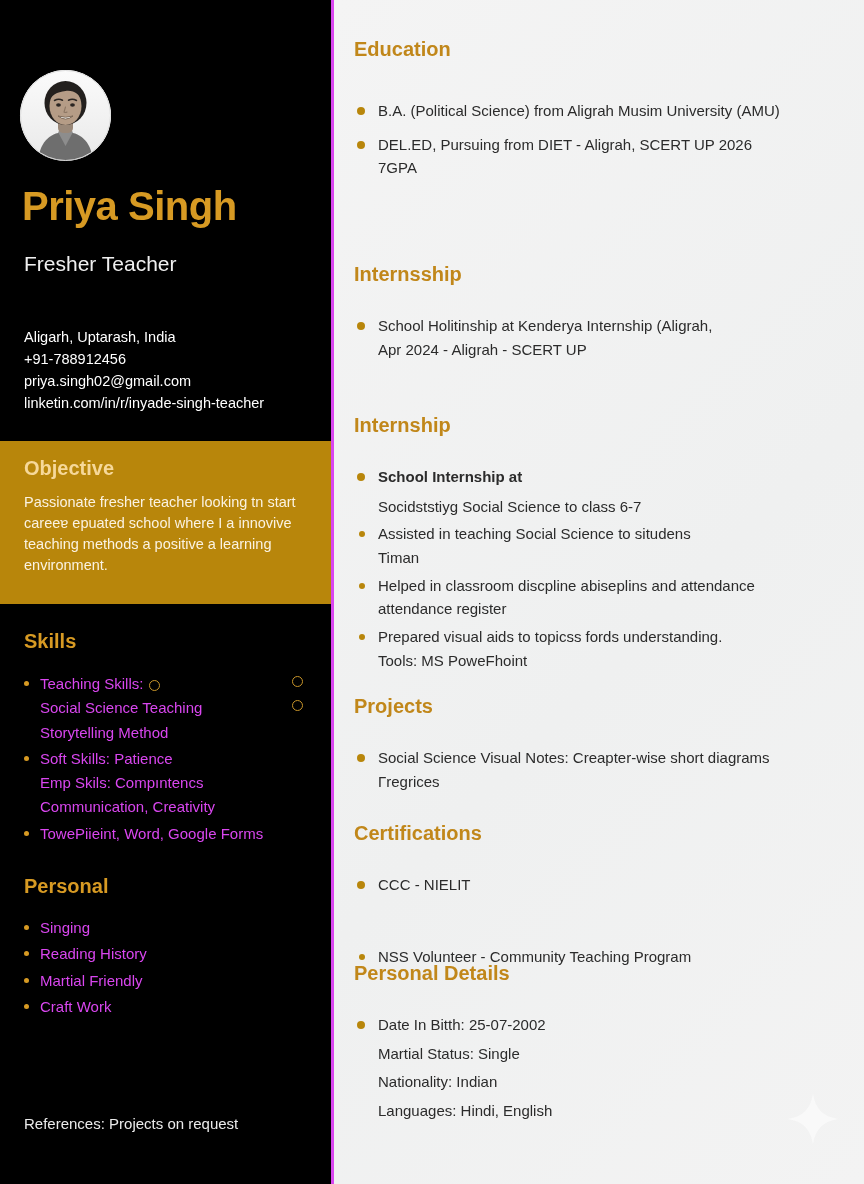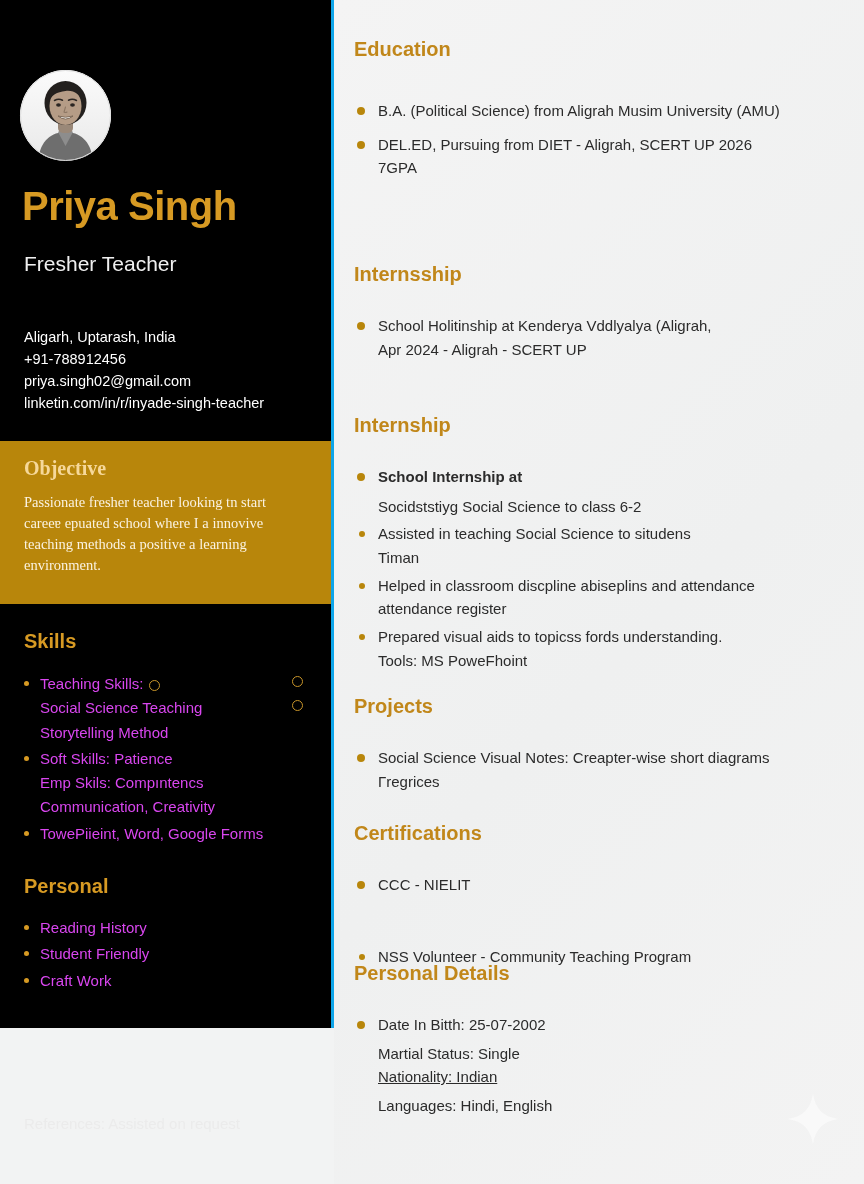--- a/index.html
+++ b/index.html
@@ -14,25 +14,25 @@
     overflow: hidden;
     font-family: "Liberation Sans", sans-serif;
     background: #f2f3f3;
     display: flex;
   }
 
   
   .left-col {
     position: relative;
     width: 334px;
-    height: 1028px;
+    height: 1184px;
     background: #000000;
     flex: 0 0 334px;
     box-sizing: border-box;
-    border-right: 3px solid #0ea5e9;
+    border-right: 3px solid #d946ef;
   }
 
   .photo-wrap {
     position: absolute;
     left: 20px;
     top: 70px;
     width: 91px;
     height: 91px;
     border-radius: 50%;
     overflow: hidden;
@@ -72,21 +72,20 @@
   
   .objective-band {
     position: absolute;
     left: 0;
     top: 441px;
     width: 331px;
     height: 163px;
     background: #b8860b;
     box-sizing: border-box;
     padding: 16px 26px 10px 24px;
-    font-family: Liberation Serif, serif;
   }
   .objective-title {
     font-size: 20px;
     font-weight: bold;
     color: #f6d89a;
     margin: 0 0 12px 0;
   }
   .objective-text {
     font-size: 14.5px;
     color: #fbf3e2;
@@ -292,26 +291,27 @@
       <li>
         <span class="dot"></span>
         <span>TowePiieint, Word, Google Forms</span>
       </li>
     </ul>
     <span class="ring-right" style="left:292px; top:676px;"></span>
     <span class="ring-right" style="left:292px; top:700px;"></span>
 
     <div class="left-section-title" style="top:875px;">Personal</div>
     <ul class="left-list" style="top:916px;">
+      <li><span class="dot"></span><span>Singing</span></li>
       <li><span class="dot"></span><span>Reading History</span></li>
-      <li><span class="dot"></span><span>Student Friendly</span></li>
+      <li><span class="dot"></span><span>Martial Friendly</span></li>
       <li><span class="dot"></span><span>Craft Work</span></li>
     </ul>
 
-    <div class="references">References: Assisted on request</div>
+    <div class="references">References: Projects on request</div>
   </div>
 
   <div class="right-col">
 
     <div class="r-section" style="top:38px;">
       <div class="r-title">Education</div>
       <ul class="r-list" style="margin-top:38px;">
         <li>
           <span class="bdot"></span>
           <span>B.A. (Political Science) from Aligrah Musim University (AMU)</span>
@@ -322,33 +322,33 @@
           <span class="cont">7GPA</span>
         </li>
       </ul>
     </div>
 
     <div class="r-section" style="top:263px;">
       <div class="r-title">Internsship</div>
       <ul class="r-list" style="margin-top:28px;">
         <li>
           <span class="bdot"></span>
-          <span>School Holitinship at Kenderya Vddlyalya (Aligrah,</span>
+          <span>School Holitinship at Kenderya Internship (Aligrah,</span>
           <span class="cont">Apr 2024 - Aligrah - SCERT UP</span>
         </li>
       </ul>
     </div>
 
     <div class="r-section" style="top:414px;">
       <div class="r-title">Internship</div>
       <ul class="r-list" style="margin-top:28px;">
         <li style="margin-bottom:4px;">
           <span class="bdot"></span>
           <strong>School Internship at</strong>
-          <span class="cont" style="margin-top:6px;">Socidststiyg Social Science to class 6-2</span>
+          <span class="cont" style="margin-top:6px;">Socidststiyg Social Science to class 6-7</span>
         </li>
         <li style="margin-bottom:4px;">
           <span class="bdot small"></span>
           <span>Assisted in teaching Social Science to situdens</span>
           <span class="cont">Timan</span>
         </li>
         <li style="margin-bottom:4px;">
           <span class="bdot small"></span>
           <span>Helped in classroom discpline abiseplins and attendance</span>
           <span class="cont">attendance register</span>
@@ -386,21 +386,21 @@
       </ul>
     </div>
 
     <div class="r-section" style="top:962px;">
       <div class="r-title">Personal Details</div>
       <ul class="r-list" style="margin-top:28px;">
         <li>
           <span class="bdot"></span>
           <span>Date In Bitth: 25-07-2002</span>
           <span class="cont" style="margin-top:5px;">Martial Status:  Single</span>
-          <span class="cont" style="text-decoration:underline;">Nationality:    Indian</span>
+          <span class="cont" style="margin-top:5px;">Nationality:    Indian</span>
           <span class="cont" style="margin-top:5px;">Languages: Hindi, English</span>
         </li>
       </ul>
     </div>
 
     <svg class="sparkle" viewBox="0 0 54 54">
       <path d="M27 2 C29.5 17 37 24.5 52 27 C37 29.5 29.5 37 27 52 C24.5 37 17 29.5 2 27 C17 24.5 24.5 17 27 2 Z" fill="#ffffff"></path>
     </svg>
 
   </div>

